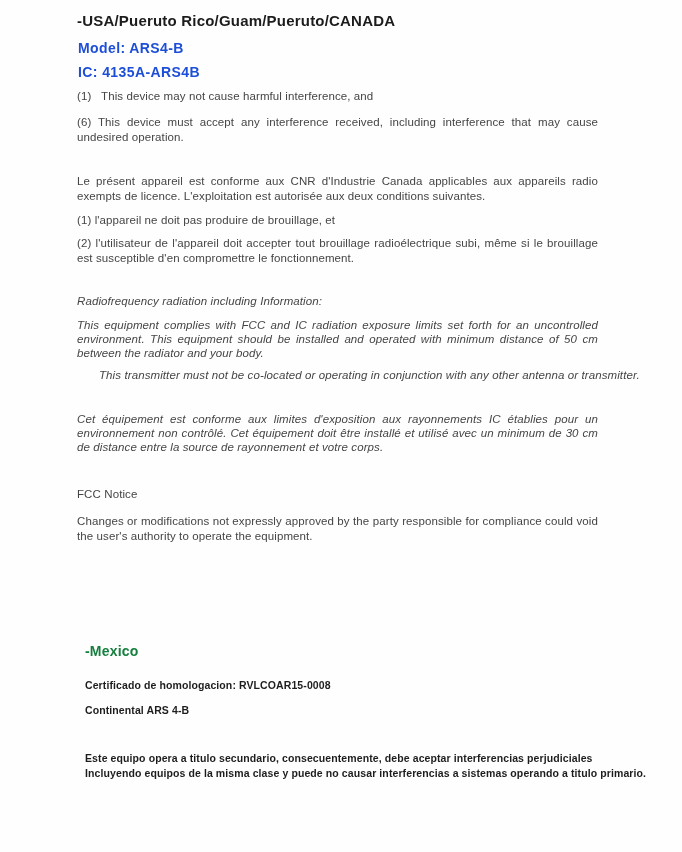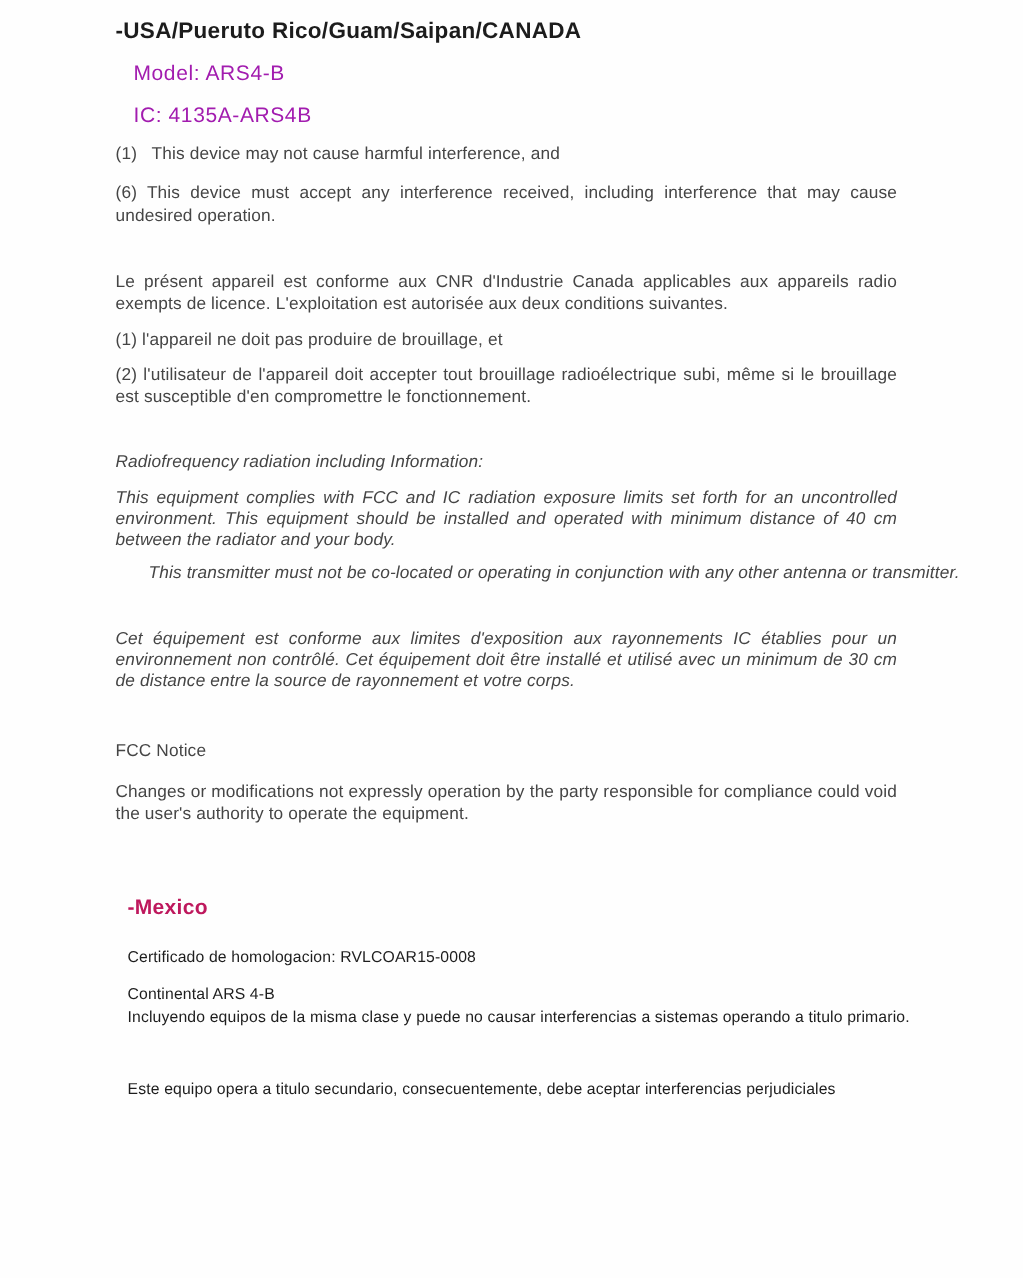--- a/index.html
+++ b/index.html
@@ -23,25 +23,26 @@
   }
   .h-region {
     margin: 12px 0 0 0;
     font-size: 15px;
     line-height: 18px;
     font-weight: bold;
     color: #1c1c1c;
     letter-spacing: 0.2px;
   }
   .meta {
-    margin: 12px;
+    margin: 1px;
     font-size: 14px;
     line-height: 16px;
-    color: #a21caf;
+    color: #1d4ed8;
     letter-spacing: 0.4px;
+    font-weight: bold;
   }
   .m-model { margin-top: 10px; }
   .m-ic    { margin-top: 8px; }
   .m-fccid { margin-top: 8px; }
   .para {
     margin: 0;
     font-size: 11.5px;
     line-height: 15px;
     color: #454545;
     text-align: justify;
@@ -56,67 +57,67 @@
   .p-fr-intro     { margin-top: 29px; }
   .p-fr1          { margin-top: 9px; }
   .p-fr2          { margin-top: 8px; }
   .p-rf-heading   { margin-top: 28px; }
   .p-rf-body      { margin-top: 9px; }
   .p-rf-coloc     { margin-top: 8px; margin-left: 22px; }
   .p-rf-fr        { margin-top: 29px; }
   .p-fcc-heading  { margin-top: 33px; }
   .p-fcc-body     { margin-top: 12px; }
   .h-mexico {
-    margin: 45px 0 0 8px;
+    margin: 99px 0 0 8px;
     font-size: 14px;
     line-height: 17px;
     font-weight: bold;
-    color: #be185d;
+    color: #15803d;
     letter-spacing: 0.2px;
   }
   .mx-line {
     margin: 0 0 0 8px;
     font-size: 10.5px;
     line-height: 15px;
-    font-weight: normal;
+    font-weight: bold;
     color: #1d1d1d;
     letter-spacing: 0.1px;
   }
   .mx-cert    { margin-top: 18px; }
   .mx-product { margin-top: 10px; }
   .mx-sp1     { margin-top: 33px; }
   .mx-sp2     { margin-top: 0; }
 </style>
 </head>
 <body>
 
 <div class="page">
   <div class="content">
 
-    <div class="h-region">-USA/Pueruto Rico/Guam/Saipan/CANADA</div>
+    <div class="h-region">-USA/Pueruto Rico/Guam/Pueruto/CANADA</div>
 
     <p class="meta m-model oneline">Model: ARS4-B</p>
     <p class="meta m-ic oneline">IC: 4135A-ARS4B</p>
 
     <p class="para p-cond1 oneline">(1)&nbsp;&nbsp; This device may not cause harmful interference, and</p>
     <p class="para p-cond2">(6) This device must accept any interference received, including interference that may cause undesired operation.</p>
 
     <p class="para p-fr-intro">Le présent appareil est conforme aux CNR d'Industrie Canada applicables aux appareils radio exempts de licence. L'exploitation est autorisée aux deux conditions suivantes.</p>
     <p class="para p-fr1 oneline">(1) l'appareil ne doit pas produire de brouillage, et</p>
     <p class="para p-fr2">(2) l'utilisateur de l'appareil doit accepter tout brouillage radioélectrique subi, même si le brouillage est susceptible d'en compromettre le fonctionnement.</p>
 
     <p class="para italic p-rf-heading oneline">Radiofrequency radiation including Information:</p>
-    <p class="para italic lh14 p-rf-body">This equipment complies with FCC and IC radiation exposure limits set forth for an uncontrolled environment. This equipment should be installed and operated with minimum distance of 40 cm between the radiator and your body.</p>
+    <p class="para italic lh14 p-rf-body">This equipment complies with FCC and IC radiation exposure limits set forth for an uncontrolled environment. This equipment should be installed and operated with minimum distance of 50 cm between the radiator and your body.</p>
     <p class="para italic p-rf-coloc oneline">This transmitter must not be co-located or operating in conjunction with any other antenna or transmitter.</p>
 
     <p class="para italic lh14 p-rf-fr">Cet équipement est conforme aux limites d'exposition aux rayonnements IC établies pour un environnement non contrôlé. Cet équipement doit être installé et utilisé avec un minimum de 30 cm de distance entre la source de rayonnement et votre corps.</p>
 
     <p class="para p-fcc-heading oneline">FCC Notice</p>
-    <p class="para p-fcc-body">Changes or modifications not expressly operation by the party responsible for compliance could void the user's authority to operate the equipment.</p>
+    <p class="para p-fcc-body">Changes or modifications not expressly approved by the party responsible for compliance could void the user's authority to operate the equipment.</p>
 
     <div class="h-mexico">-Mexico</div>
     <p class="mx-line mx-cert oneline">Certificado de homologacion: RVLCOAR15-0008</p>
     <p class="mx-line mx-product oneline">Continental ARS 4-B</p>
+    <p class="mx-line mx-sp1 oneline">Este equipo opera a titulo secundario, consecuentemente, debe aceptar interferencias perjudiciales</p>
     <p class="mx-line mx-sp2 oneline">Incluyendo equipos de la misma clase y puede no causar interferencias a sistemas operando a titulo primario.</p>
-    <p class="mx-line mx-sp1 oneline">Este equipo opera a titulo secundario, consecuentemente, debe aceptar interferencias perjudiciales</p>
 
   </div>
 </div>
 
 </body></html>

